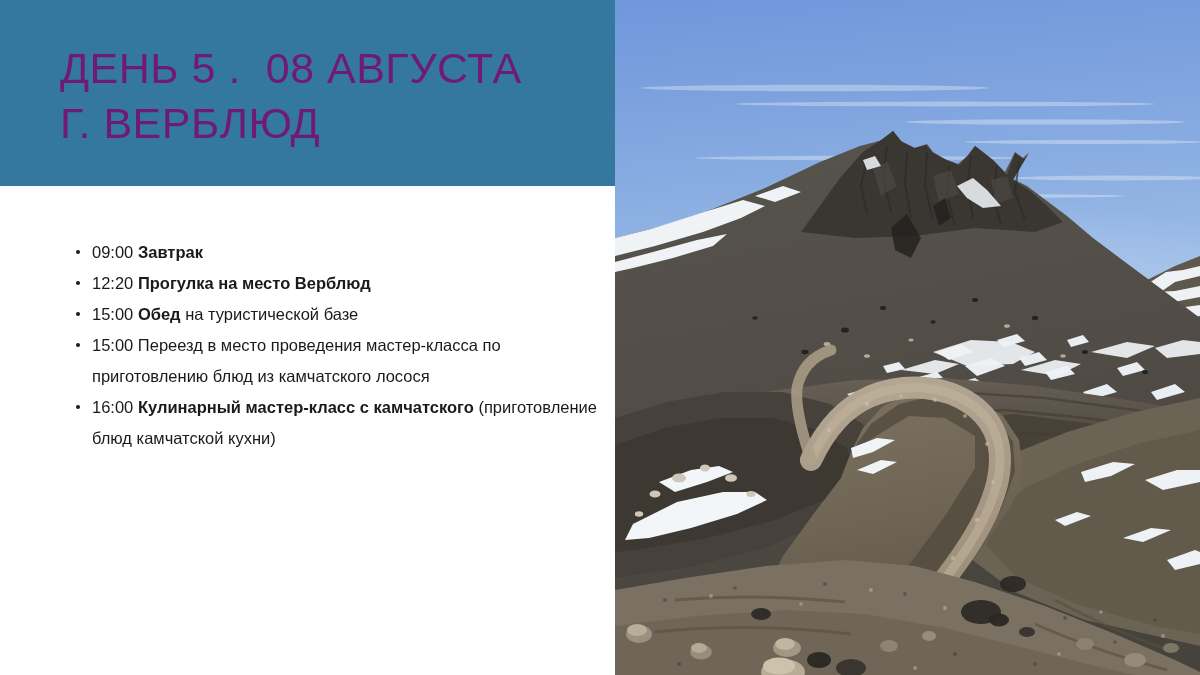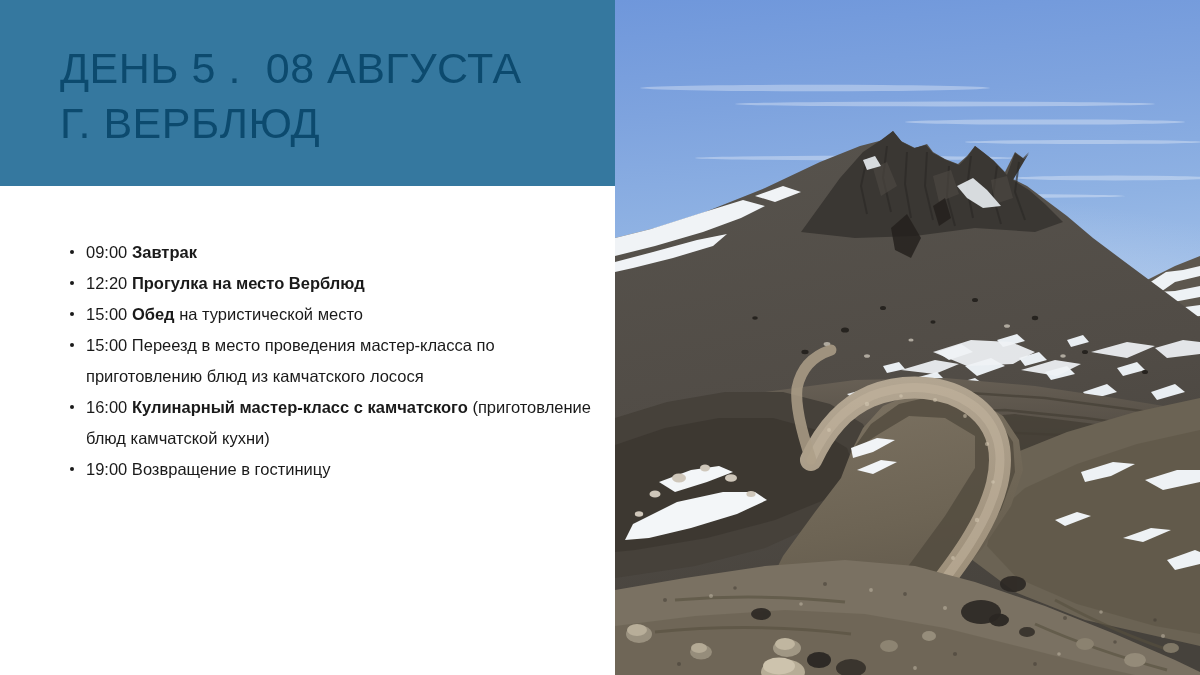--- a/index.html
+++ b/index.html
@@ -44,32 +44,32 @@
 
   .title-block {
     position: absolute;
     left: 60px;
     top: 41px;
     width: 540px;
   }
 
   .title-line {
     display: block;
-    color: #0c4a6e;
+    color: #701a75;
     font-size: 43px;
     font-weight: 300;
     letter-spacing: 0.5px;
     line-height: 55px;
     white-space: pre;
   }
 
   
   .agenda {
     position: absolute;
-    left: 62px;
+    left: 68px;
     top: 237px;
     width: 545px;
     margin: 0;
     padding: 0;
     list-style: none;
   }
 
   .agenda-item {
     position: relative;
     padding-left: 24px;
@@ -115,24 +115,23 @@
     <div class="title-band"></div>
 
     <div class="title-block">
       <span class="title-line">ДЕНЬ 5 .  08 АВГУСТА</span>
       <span class="title-line">Г. ВЕРБЛЮД</span>
     </div>
 
     <ul class="agenda" id="agenda-list">
         <li class="agenda-item"><span class="dot"></span><span class="t-reg">09:00 </span><span class="t-bold">Завтрак</span></li>
         <li class="agenda-item"><span class="dot"></span><span class="t-reg">12:20 </span><span class="t-bold">Прогулка на место Верблюд</span></li>
-        <li class="agenda-item"><span class="dot"></span><span class="t-reg">15:00 </span><span class="t-bold">Обед</span><span class="t-reg"> на туристической место</span></li>
+        <li class="agenda-item"><span class="dot"></span><span class="t-reg">15:00 </span><span class="t-bold">Обед</span><span class="t-reg"> на туристической базе</span></li>
         <li class="agenda-item"><span class="dot"></span><span class="t-reg">15:00 Переезд в место проведения мастер-класса по приготовлению блюд из камчатского лосося</span></li>
         <li class="agenda-item"><span class="dot"></span><span class="t-reg">16:00 </span><span class="t-bold">Кулинарный мастер-класс с камчатского</span><span class="t-reg"> (приготовление блюд камчатской кухни)</span></li>
-        <li class="agenda-item"><span class="dot"></span><span class="t-reg">19:00 Возвращение в гостиницу</span></li>
       </ul>
   </div>
 
   <div class="photo">
     <svg viewBox="0 0 585 675" preserveAspectRatio="none">
       <defs>
         <linearGradient id="skyGrad" x1="0" y1="0" x2="0.15" y2="1">
           <stop offset="0%" stop-color="#6f97db"></stop>
           <stop offset="35%" stop-color="#7ea3de"></stop>
           <stop offset="70%" stop-color="#8fb2e3"></stop>

